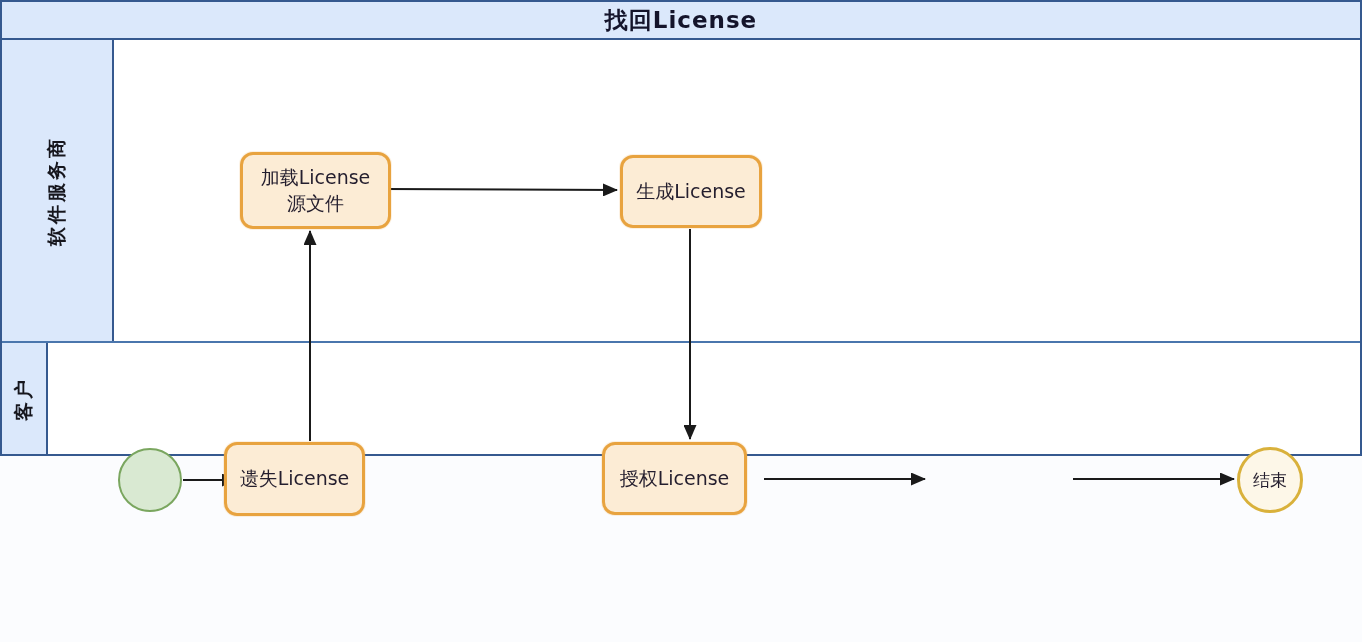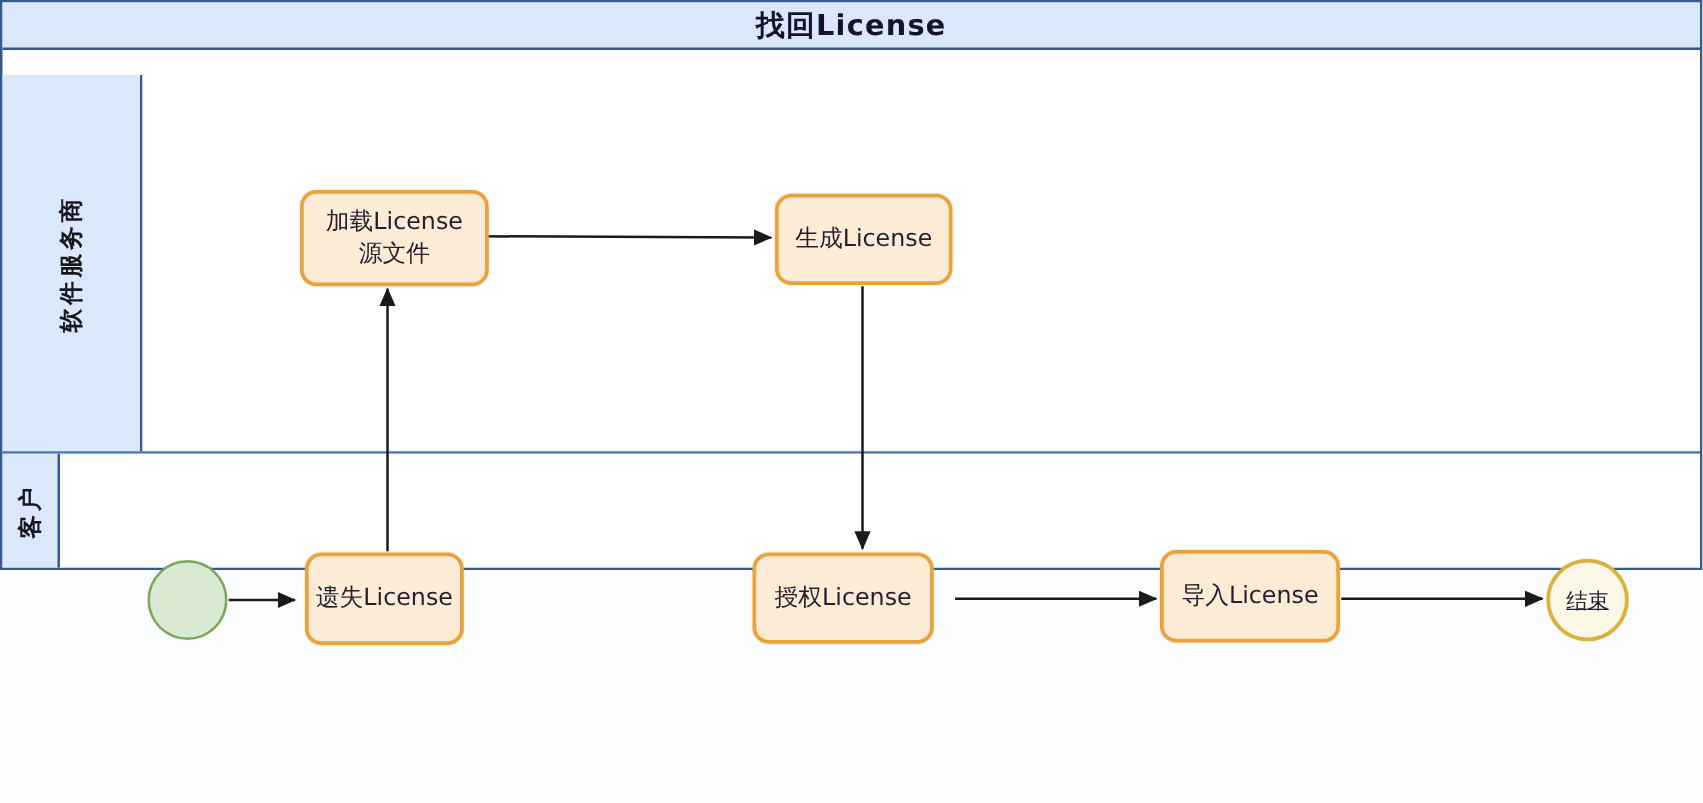--- a/index.html
+++ b/index.html
@@ -16,21 +16,20 @@
   }
   .pool {
     position:absolute;
     left:0; top:0;
     width:1362px;
     height:456px;
     border:2px solid #35598f;
     background:#ffffff;
     display:flex;
     flex-direction:column;
-    gap:20px;
   }
   .title-bar {
     height:38px;
     flex:0 0 38px;
     background:#dbe8fb;
     border-bottom:2px solid #35598f;
     display:flex;
     align-items:center;
     justify-content:center;
   }
@@ -97,26 +96,25 @@
     position:absolute;
     width:66px; height:66px;
     border-radius:50%;
     background:#fdf7e8;
     border:3px solid #d9b13b;
     display:flex;
     align-items:center;
     justify-content:center;
     font-size:17px;
     color:#241e2e;
-    text-decoration:underline;
   }
 
   
   #node-start     { left:118px; top:448px; }
-  #node-lost      { left:244px; top:442px; width:127px; height:74px; }
+  #node-lost      { left:224px; top:442px; width:141px; height:74px; }
   #node-load      { left:240px; top:152px; width:151px; height:77px; }
   #node-generate  { left:620px; top:155px; width:142px; height:73px; }
   #node-authorize { left:602px; top:442px; width:145px; height:73px; }
   #node-import    { left:928px; top:440px; width:144px; height:74px; }
   #node-end       { left:1237px; top:447px; }
 </style>
 </head>
 <body>
 
 <div class="canvas">
@@ -167,21 +165,18 @@
   </div>
 
   <div id="node-generate" class="node-task">
     <span>生成License</span>
   </div>
 
   <div id="node-authorize" class="node-task">
     <span>授权License</span>
   </div>
 
-  <div id="node-import" class="node-task">
-    <span>导入License</span>
-  </div>
 
   <div id="node-end" class="node-end">
     <span>结束</span>
   </div>
 
 </div>
 
 </body></html>

